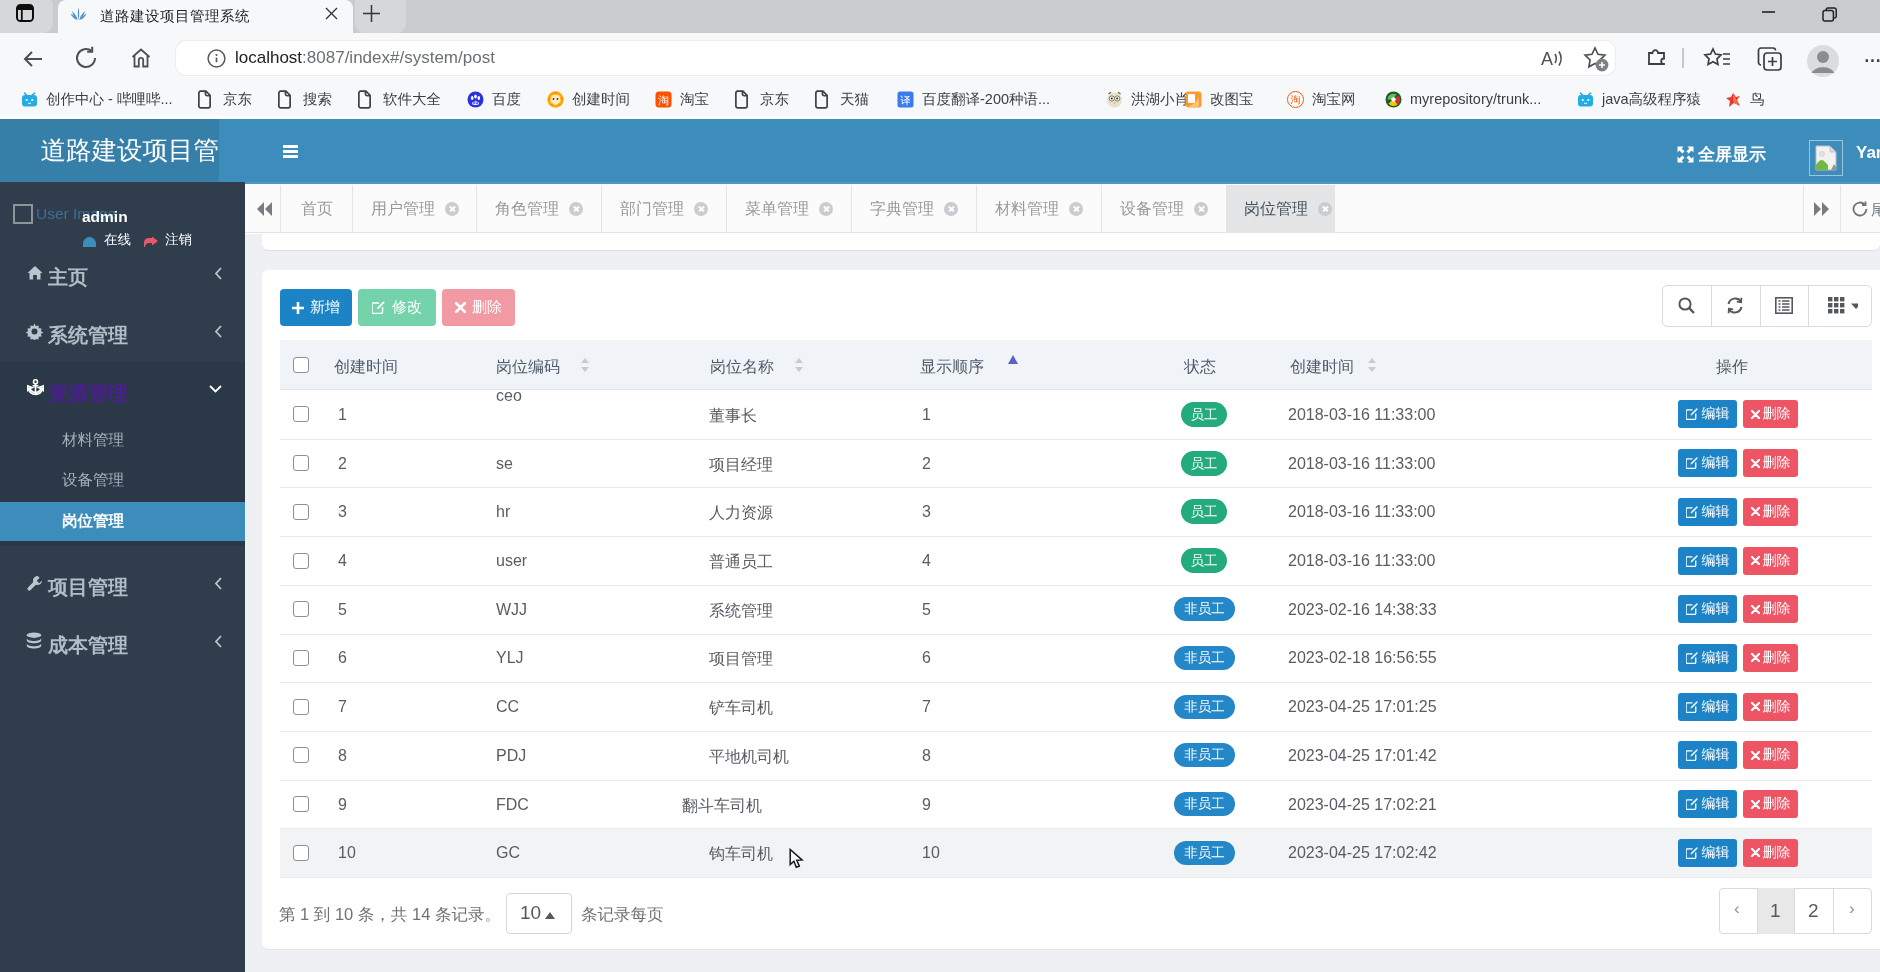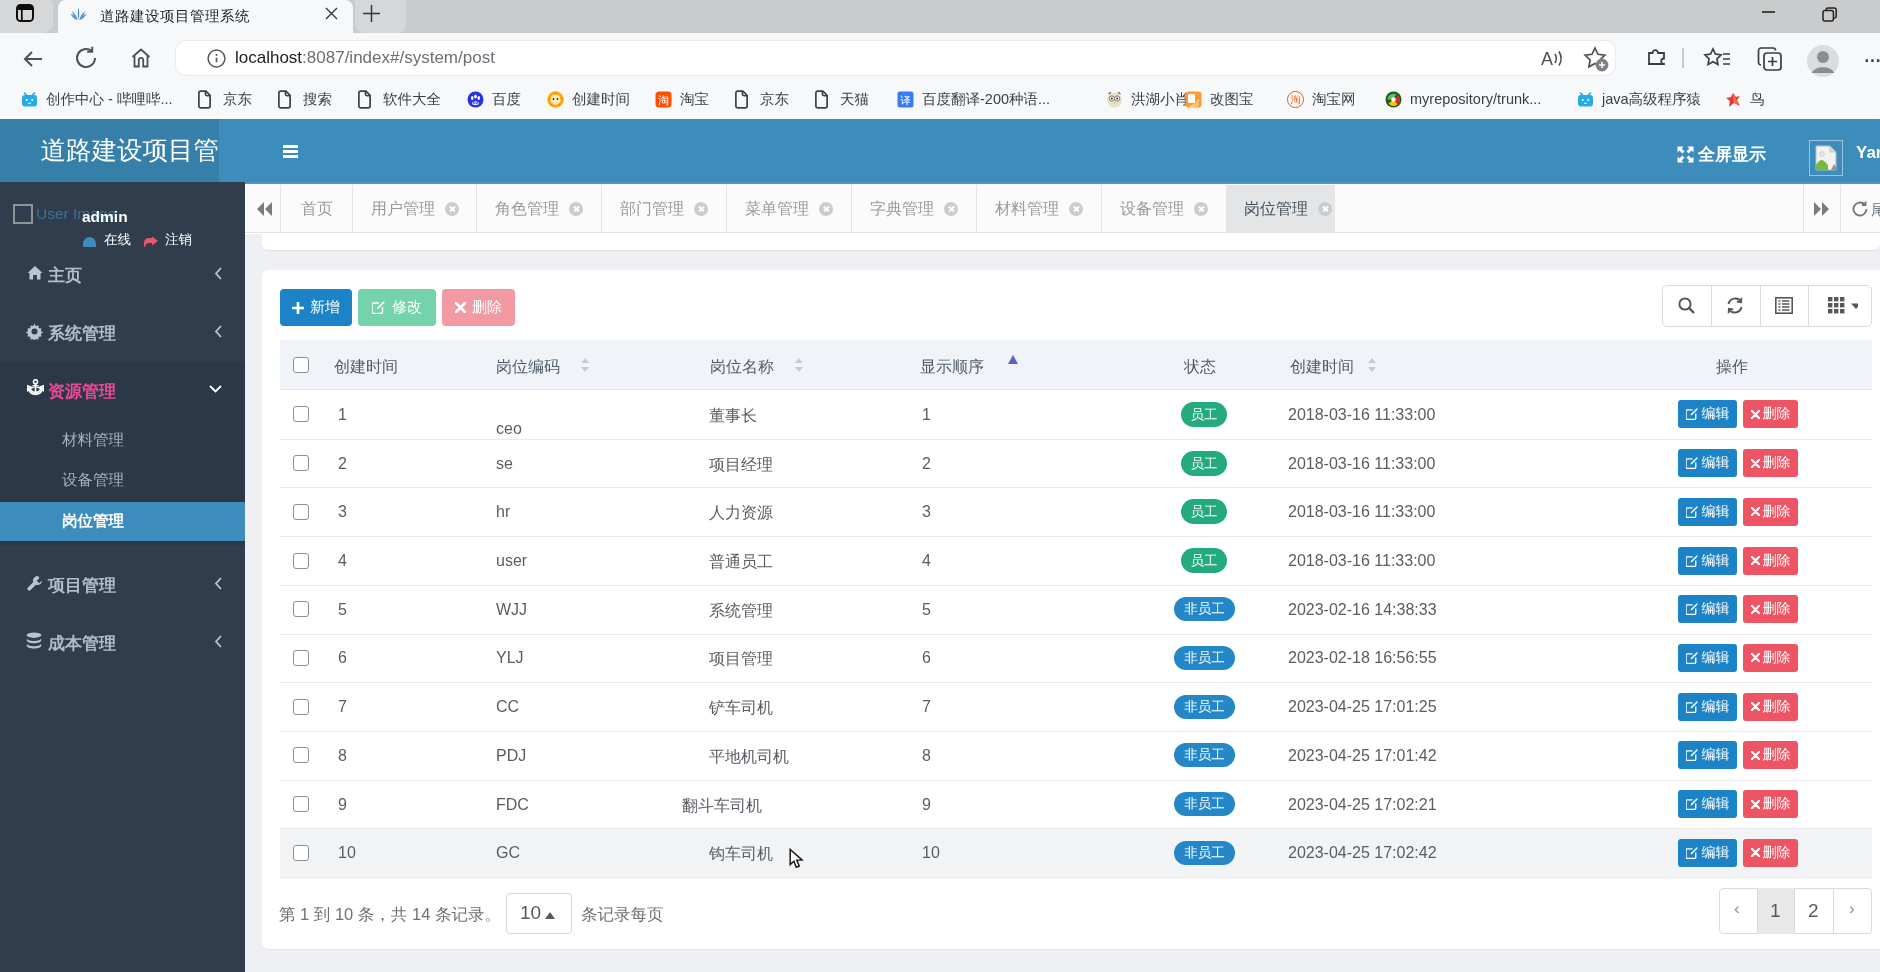--- a/index.html
+++ b/index.html
@@ -27,21 +27,21 @@
   #sidebar { left:0; top:182px; width:245px; height:790px; background:#2f3d4c; }
   #tabsrow { left:245px; top:182px; width:1635px; height:51px; background:#fbfbfb; border-top:2.5px solid #4f95c0; border-bottom:1px solid #e2e2e2; }
   #content { left:245px; top:233.5px; width:1635px; height:738.5px; background:#eef0f4; }
   .tab { position:absolute; top:184.5px; height:48.5px; border-right:1px solid #e4e4e4; color:#9a9a9a; font-size:16px; line-height:48.5px; text-align:left; }
   
   .rowline { position:absolute; left:0; width:1592px; border-top:1px solid #ebebeb; }
   .cell { position:absolute; font-size:16px; color:#585d63; }
   .pill { position:absolute; color:#fff; font-size:13.5px; border-radius:12.5px; text-align:center; }
   .opbtn { position:absolute; height:28px; border-radius:3px; color:#fff; font-size:14px; display:flex; align-items:center; justify-content:center; gap:3px; }
   .cb { position:absolute; width:16px; height:16px; border:1.5px solid #8a9095; border-radius:3px; background:#fff; }
-  .mtxt { font-size:17px; color:#b0bec7; font-weight:bold; }
+  .mtxt { font-size:20px; color:#b0bec7; font-weight:bold; }
   .stxt { font-size:15.5px; color:#a3b3bc; }
   .tab { display:flex; align-items:center; gap:10px; }
   .tclose { display:inline-block; width:14px; height:14px; border-radius:50%; background:#c9cdd1; position:relative; }
   .tclose::before { content:""; position:absolute; left:3.5px; top:6.2px; width:7px; height:1.6px; background:#fff; transform:rotate(45deg); }
   .tclose::after { content:""; position:absolute; left:3.5px; top:6.2px; width:7px; height:1.6px; background:#fff; transform:rotate(-45deg); }
   .bigbtn { top:289px; height:37px; border-radius:4px; color:#fff; font-size:15px; display:flex; align-items:center; justify-content:center; gap:6px; }
   .hdr { position:absolute; font-size:16px; color:#4f5b69; }
   .sorts { position:absolute; width:9px; height:14px; }
   .sorts::before { content:""; position:absolute; left:0; top:0; border-left:4.5px solid transparent; border-right:4.5px solid transparent; border-bottom:5.5px solid #c6cbd0; }
   .sorts::after { content:""; position:absolute; left:0; bottom:0; border-left:4.5px solid transparent; border-right:4.5px solid transparent; border-top:5.5px solid #c6cbd0; }
@@ -319,21 +319,21 @@
     <div class="abs mtxt" style="left:48px;top:322px">系统管理</div>
     <svg class="abs mchev" style="left:214px;top:325px" width="8" height="13" viewBox="0 0 8 13">
         <path d="M7 1 L2 6.5 L7 12" fill="none" stroke="#b8c7ce" stroke-width="1.8"></path>
       </svg>
     <div class="abs" style="left:0px;top:362px;width:245px;height:184px;background:#2b3847"></div>
     <svg class="abs" style="left:27px;top:379px" width="17" height="18" viewBox="0 0 17 18">
         <path d="M8.5 5 V15.5 M8.5 15.5 C5.2 15.2 2.6 13.2 1.6 10.2 L0.2 11.8 l0.6-4.8 4.3 1.7 -2.1 0.6 C4 11.9 6 13.6 8.5 13.8 c2.5-0.2 4.5-1.9 5.5-4.5 l-2.1-0.6 4.3-1.7 0.6 4.8 -1.4-1.6 C14.4 13.2 11.8 15.2 8.5 15.5" stroke="#fff" stroke-width="1.7" fill="none"></path>
         <circle cx="8.5" cy="2.7" r="2" fill="none" stroke="#fff" stroke-width="1.6"></circle>
         <path d="M5.5 6.8 h6" stroke="#fff" stroke-width="1.6"></path>
       </svg>
-    <div class="abs mtxt" style="left:48px;top:380px;color:#ec4899">资源管理</div>
+    <div class="abs mtxt" style="left:48px;top:380px;color:#4c1d95">资源管理</div>
     <svg class="abs mchev" style="left:209px;top:385px" width="13" height="8" viewBox="0 0 13 8">
         <path d="M1 1 L6.5 6.5 L12 1" fill="none" stroke="#fff" stroke-width="1.8"></path>
       </svg>
     <div class="abs stxt" style="left:62px;top:430px">材料管理</div>
     <div class="abs stxt" style="left:62px;top:470px">设备管理</div>
     <div class="abs" style="left:0px;top:502px;width:245px;height:39px;background:#3c8dbc"></div>
     <div class="abs stxt" style="left:62px;top:511px;color:#fff;font-weight:bold">岗位管理</div>
     <svg class="abs" style="left:27px;top:575px" width="16" height="16" viewBox="0 0 16 16">
         <path d="M10.5 1 a4.5 4.5 0 0 0 -4.2 6.1 L1 12.4 a1.8 1.8 0 0 0 2.6 2.6 L8.9 9.7 A4.5 4.5 0 0 0 15 5.5 l-2.8 2.8 -2.5-2.5 2.8-2.8 A4.5 4.5 0 0 0 10.5 1z" fill="#b8c7ce"></path>
       </svg>
@@ -435,21 +435,21 @@
   <div class="hdr" style="left:920px;top:357px">显示顺序</div>
   <div class="hdr" style="left:1184px;top:357px">状态</div>
   <div class="hdr" style="left:1290px;top:357px">创建时间</div>
   <div class="hdr" style="left:1716px;top:357px">操作</div>
   <div class="sorts" style="left:581px;top:358px"></div>
   <div class="sorts" style="left:795px;top:358px"></div>
   <div class="sorts" style="left:1368px;top:358px"></div>
   <div class="abs" style="left:1008px;top:355px;border-left:5.5px solid transparent;border-right:5.5px solid transparent;border-bottom:9px solid #5a62c3"></div>
   <div class="cb" style="left:293px;top:406.4px"></div>
   <div class="cell" style="left:338px;top:405.9px">1</div>
-  <div class="cell" style="left:496px;top:420px">ceo</div>
+  <div class="cell" style="left:496px;top:387px">ceo</div>
   <div class="cell" style="left:709px;top:405.9px">董事长</div>
   <div class="cell" style="left:922px;top:405.9px">1</div>
   <div class="pill" style="left:1181px;top:401.9px;width:46px;height:25px;line-height:25px;background:#23aa7d">员工</div>
   <div class="cell" style="left:1288px;top:405.9px">2018-03-16 11:33:00</div>
   <div class="opbtn" style="left:1678px;top:400.4px;width:59px;background:#1c84c6"><svg width="13" height="12" viewBox="0 0 14 13">
           <path d="M10.5 6 v5 a1.5 1.5 0 0 1 -1.5 1.5 h-7.5 A1.5 1.5 0 0 1 0 11 V3.5 A1.5 1.5 0 0 1 1.5 2 H7" fill="none" stroke="#fff" stroke-width="1.5"></path>
           <path d="M5 8 l1.5-0.3 6-6 a0.9 0.9 0 0 0 -1.2-1.2 l-6 6z" fill="#fff"></path>
         </svg>编辑</div>
   <div class="opbtn" style="left:1743px;top:400.4px;width:55px;background:#ed5565"><svg width="9" height="9" viewBox="0 0 11 11">
           <path d="M1 1 L10 10 M10 1 L1 10" stroke="#fff" stroke-width="2.6" stroke-linecap="round"></path>

